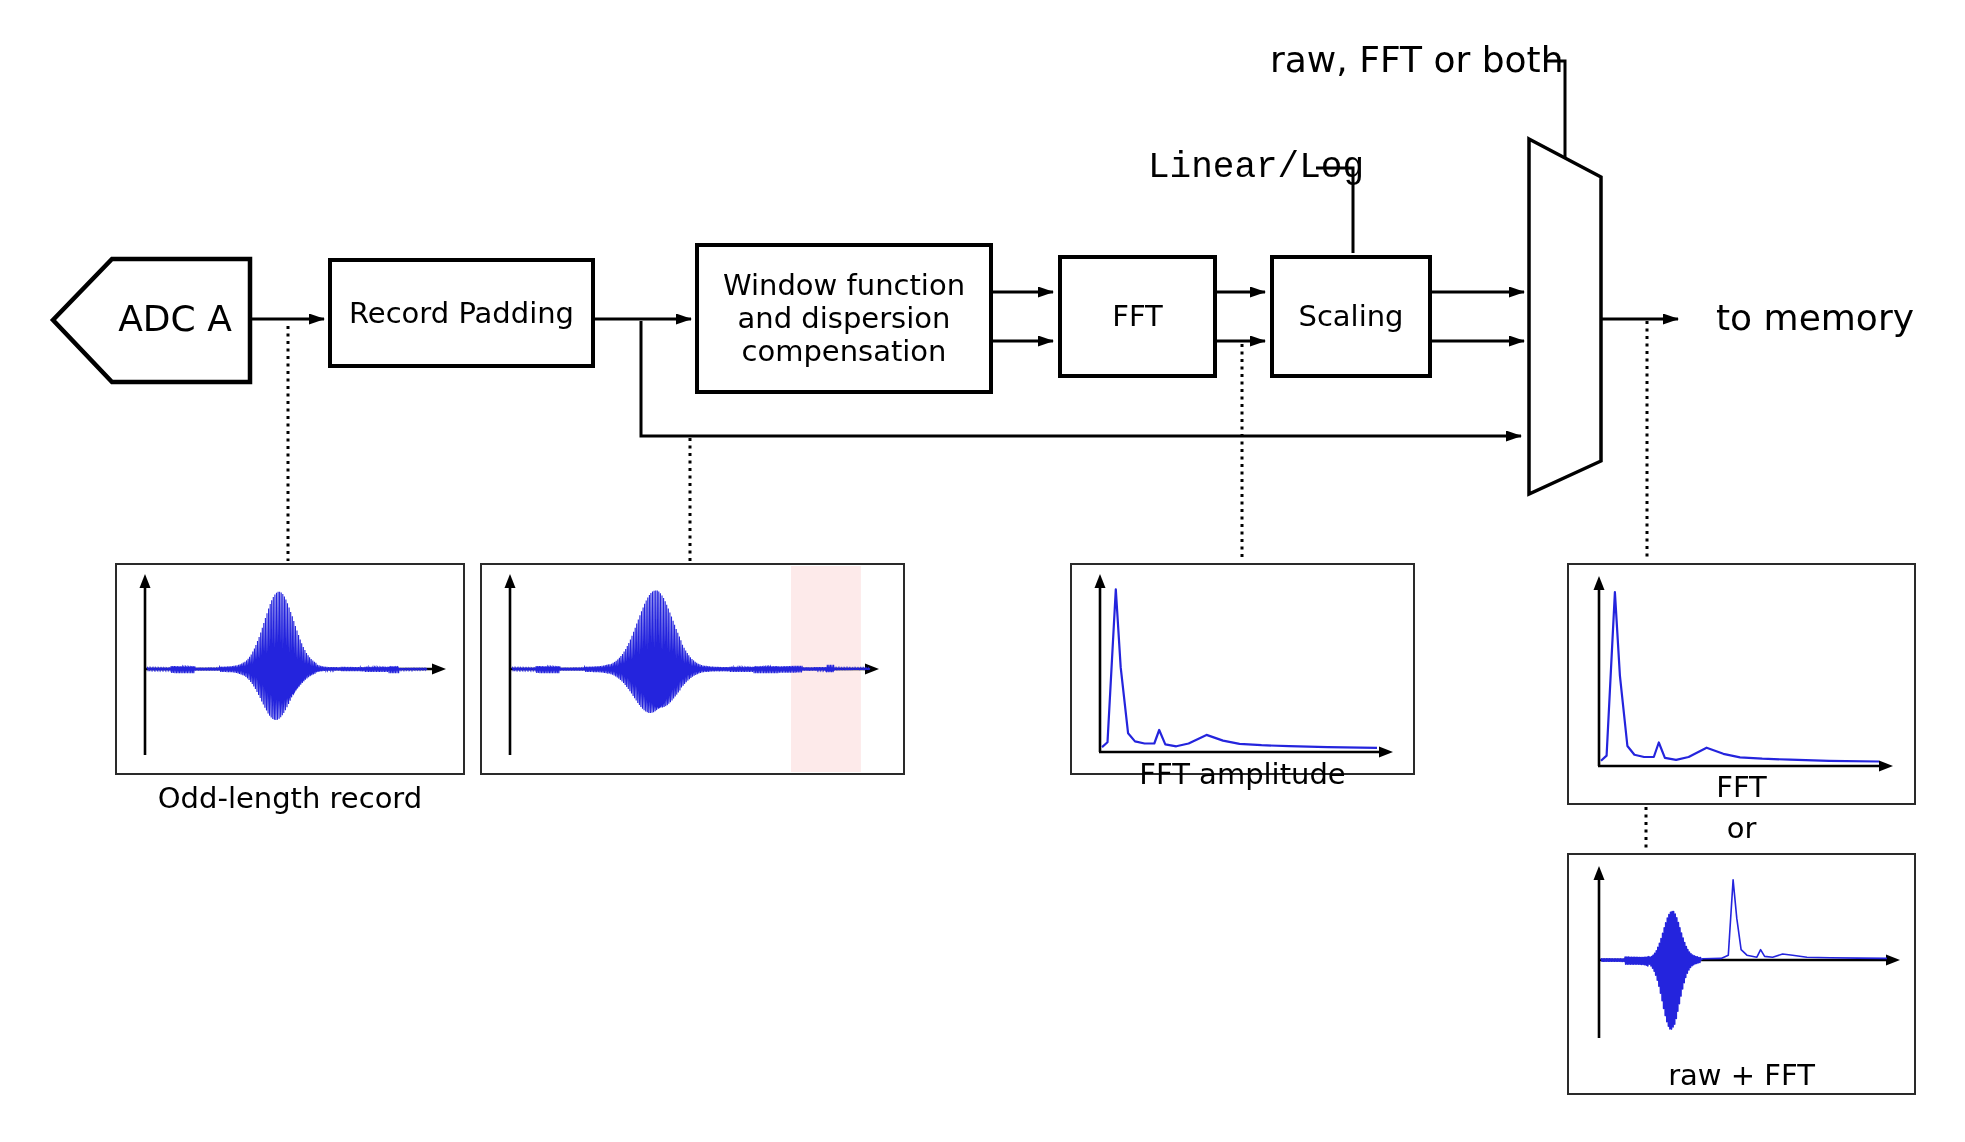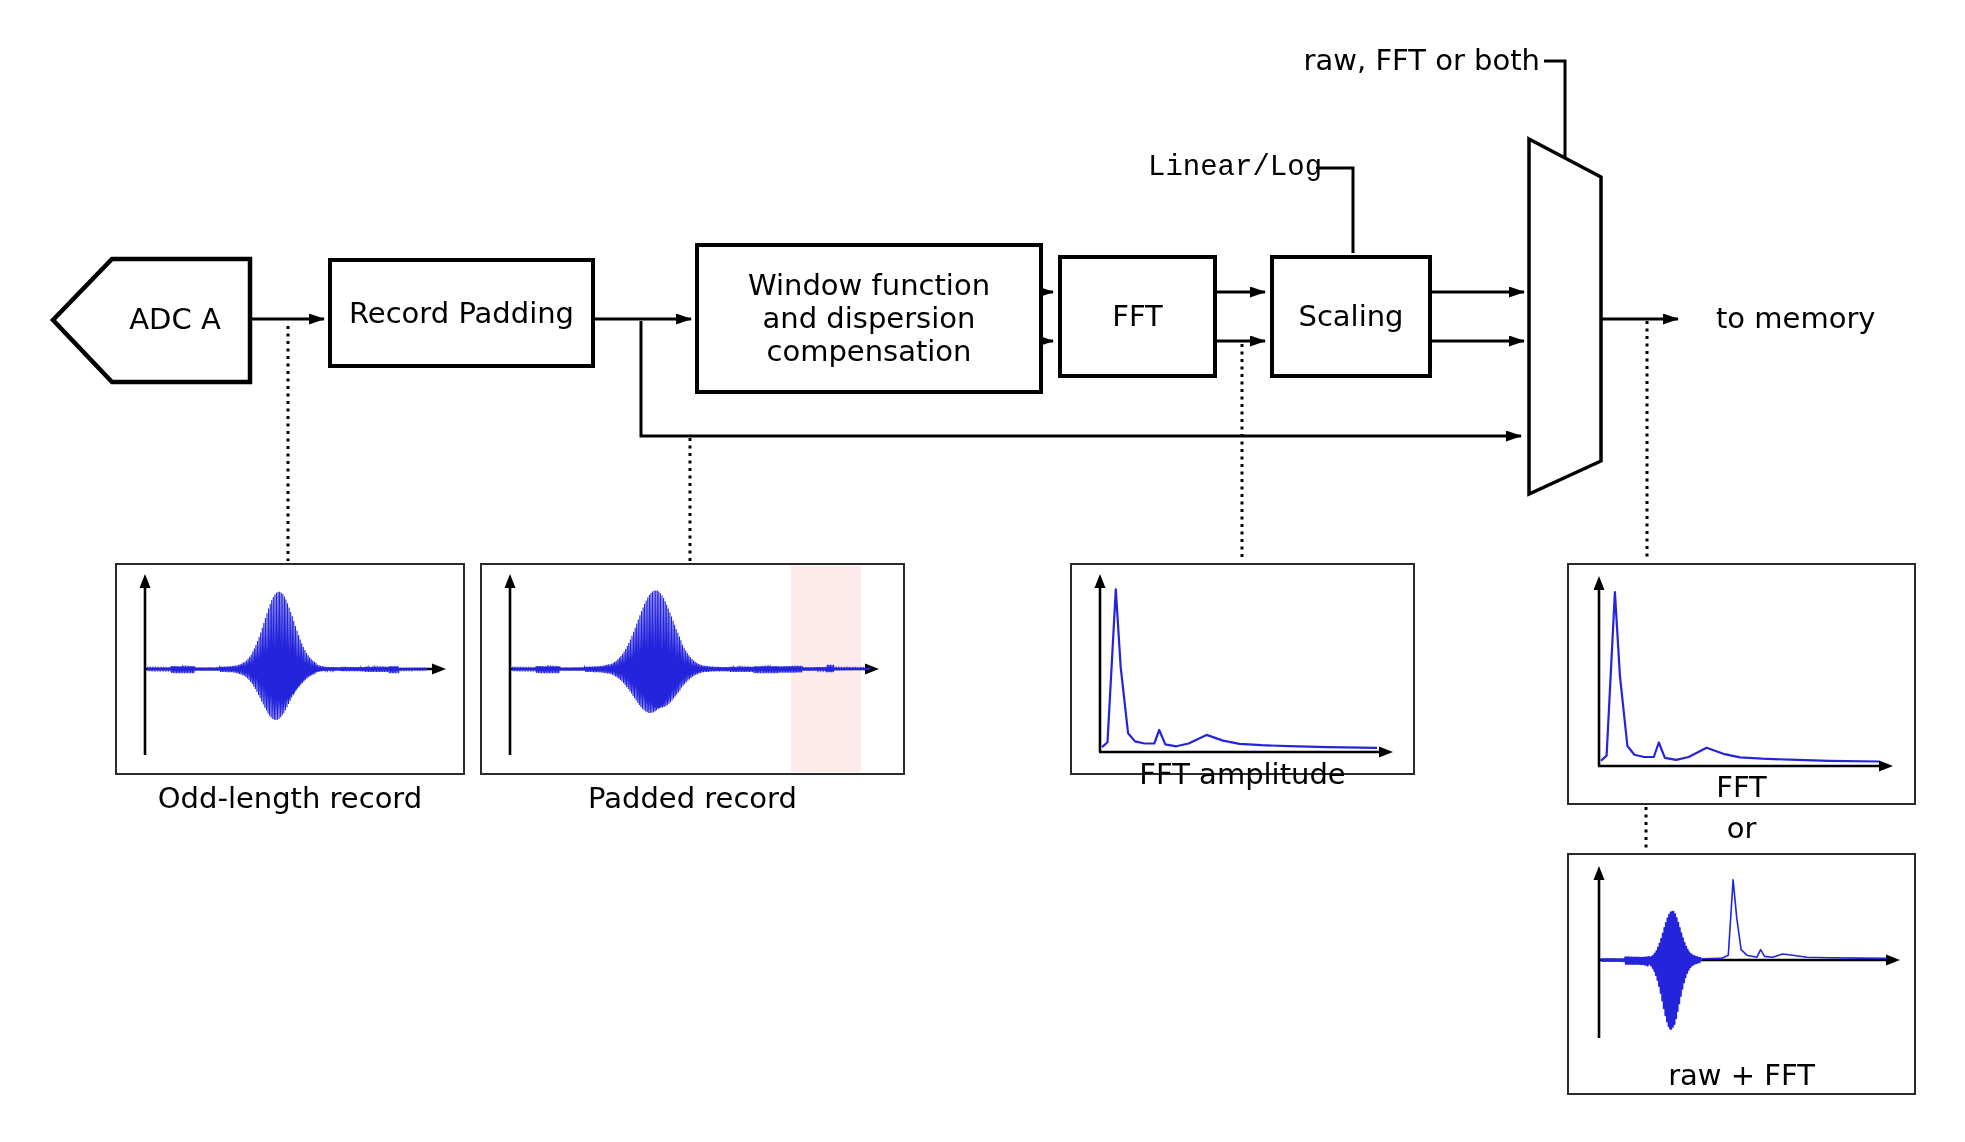--- a/index.html
+++ b/index.html
@@ -6,21 +6,21 @@
   #canvas{
     position:relative;width:1965px;height:1142px;background:#ffffff;overflow:hidden;
     font-family:"DejaVu Sans","Liberation Sans",sans-serif;color:#000;
   }
   #main-svg{position:absolute;left:0;top:0;pointer-events:none;}
   .block{
     position:absolute;box-sizing:border-box;border:4px solid #000;background:#fff;
     display:flex;align-items:center;justify-content:center;flex-direction:column;
     font-size:29px;line-height:33px;text-align:center;
   }
-  .freelabel{position:absolute;font-size:29px;line-height:32px;white-space:nowrap;}
+  .freelabel{position:absolute;font-size:36px;line-height:32px;white-space:nowrap;}
   .plotbox{
     position:absolute;box-sizing:border-box;border:2px solid #2a2a2a;background:#fff;
   }
   .plotbox svg{position:absolute;left:0;top:0;}
   .plotlabel{
     position:absolute;font-size:29px;line-height:33px;text-align:center;white-space:nowrap;
   }
   .inlabel{position:absolute;font-size:29px;text-align:center;width:100%;}
 </style>
 </head>
@@ -61,21 +61,21 @@
     <line x1="1647" y1="321" x2="1647" y2="561" stroke="#000" stroke-width="3" stroke-dasharray="3 4.5"></line>
     <line x1="1646" y1="807" x2="1646" y2="851" stroke="#000" stroke-width="3" stroke-dasharray="3 4.5"></line>
   </svg>
 
   <div class="freelabel" style="left:95px;top:303px;width:160px;text-align:center;">ADC A</div>
 
   <div class="block" style="left:328px;top:258px;width:267px;height:110px;">
     <span>Record Padding</span>
   </div>
 
-  <div class="block" style="left:695px;top:243px;width:348px;height:151px;">
+  <div class="block" style="left:695px;top:243px;width:298px;height:151px;">
     <span>Window function</span>
     <span>and dispersion</span>
     <span>compensation</span>
   </div>
 
   <div class="block" style="left:1058px;top:255px;width:159px;height:123px;">
     <span>FFT</span>
   </div>
 
   <div class="block" style="left:1270px;top:255px;width:162px;height:123px;">
@@ -100,21 +100,20 @@
   <div class="plotbox" style="left:480px;top:563px;width:425px;height:212px;">
     <svg id="plot-1" width="421" height="208">
         <rect x="309.0" y="1" width="69.9" height="206" fill="#fdeaea"></rect>
         <line x1="28" y1="190" x2="28" y2="22" stroke="#000000" stroke-width="2.6"></line>
         <polygon points="22.5,23 33.5,23 28,9" fill="#000000"></polygon>
         <line x1="27" y1="104" x2="384" y2="104" stroke="#000000" stroke-width="2.6"></line>
         <polygon points="383,98.5 383,109.5 397,104" fill="#000000"></polygon>
         <path d="M30.0,104.0L30.5,102.8L31.1,105.2L31.6,104.0L32.1,102.8L32.6,105.2L33.2,104.0L33.7,102.8L34.2,105.2L34.7,103.9L35.3,102.8L35.8,105.3L36.3,103.9L36.8,102.8L37.4,105.3L37.9,103.9L38.4,102.8L38.9,105.3L39.5,103.9L40.0,102.9L40.5,105.3L41.1,103.8L41.6,102.9L42.1,105.3L42.6,103.8L43.2,102.9L43.7,105.3L44.2,103.8L44.7,102.9L45.3,105.3L45.8,103.8L46.3,102.9L46.8,105.3L47.4,103.7L47.9,102.9L48.4,105.3L48.9,103.7L49.5,103.0L50.0,105.3L50.5,103.7L51.1,103.0L51.6,105.3L52.1,103.7L52.6,103.0L53.2,105.4L53.7,103.6L54.2,101.0L54.7,108.0L55.3,102.9L55.8,101.1L56.3,108.0L56.8,102.8L57.4,101.1L57.9,108.1L58.4,102.8L58.9,101.2L59.5,108.1L60.0,102.7L60.5,101.2L61.1,108.1L61.6,102.6L62.1,101.3L62.6,108.1L63.2,102.6L63.7,101.4L64.2,108.1L64.7,102.5L65.3,101.4L65.8,108.1L66.3,102.4L66.8,101.5L67.4,108.1L67.9,102.4L68.4,101.5L68.9,108.1L69.5,102.3L70.0,101.6L70.5,108.1L71.1,102.2L71.6,101.6L72.1,108.2L72.6,102.2L73.2,101.7L73.7,108.2L74.2,102.1L74.7,101.7L75.3,108.2L75.8,102.0L76.3,101.8L76.8,108.2L77.4,102.0L77.9,101.9L78.4,105.6L78.9,103.2L79.5,103.2L80.0,105.6L80.5,103.2L81.1,103.2L81.6,105.6L82.1,103.2L82.6,103.3L83.2,105.6L83.7,103.1L84.2,103.3L84.7,105.6L85.3,103.1L85.8,103.3L86.3,105.6L86.8,103.1L87.4,103.3L87.9,105.6L88.4,103.1L88.9,103.4L89.5,105.6L90.0,103.1L90.5,103.4L91.1,105.6L91.6,103.0L92.1,103.4L92.6,105.6L93.2,103.0L93.7,103.4L94.2,105.6L94.7,103.0L95.3,103.5L95.8,105.6L96.3,103.0L96.8,103.5L97.4,105.6L97.9,102.9L98.4,103.5L98.9,105.6L99.5,102.9L100.0,103.5L100.5,105.6L101.1,102.9L101.6,103.6L102.1,105.6L102.6,101.8L103.2,103.2L103.7,107.0L104.2,101.8L104.7,103.2L105.3,107.0L105.8,101.7L106.3,103.3L106.8,107.0L107.4,101.7L107.9,103.3L108.4,107.0L108.9,101.6L109.5,103.4L110.0,107.0L110.5,101.6L111.1,103.4L111.6,107.1L112.1,101.5L112.6,103.5L113.2,107.1L113.7,101.4L114.2,103.5L114.7,107.2L115.3,101.3L115.8,103.5L116.3,107.2L116.8,101.2L117.4,103.6L117.9,107.4L118.4,101.0L118.9,103.6L119.5,107.5L120.0,100.8L120.5,103.7L121.1,107.7L121.6,100.6L122.1,103.7L122.6,107.9L123.2,100.2L123.7,103.8L124.2,108.2L124.7,99.9L125.3,103.8L125.8,108.6L126.3,99.4L126.8,103.9L127.4,108.5L127.9,99.3L128.4,104.0L128.9,109.1L129.5,98.7L130.0,104.1L130.5,109.7L131.1,97.8L131.6,104.3L132.1,110.5L132.6,96.9L133.2,104.4L133.7,111.4L134.2,95.7L134.7,104.7L135.3,112.4L135.8,94.4L136.3,105.0L136.8,113.6L137.4,92.8L137.9,105.3L138.4,114.9L138.9,91.0L139.5,105.8L140.0,116.4L140.5,88.9L141.1,106.3L141.6,118.1L142.1,86.6L142.6,107.0L143.2,119.9L143.7,83.9L144.2,107.8L144.7,121.9L145.3,81.1L145.8,108.7L146.3,124.0L146.8,77.9L147.4,109.8L147.9,126.2L148.4,74.5L148.9,111.0L149.5,128.5L150.0,70.8L150.5,112.4L151.1,131.0L151.6,66.8L152.1,114.0L152.6,133.3L153.2,62.7L153.7,115.7L154.2,135.6L154.7,58.6L155.3,117.6L155.8,137.9L156.3,54.5L156.8,119.6L157.4,140.0L157.9,50.3L158.4,121.7L158.9,142.0L159.5,46.3L160.0,123.9L160.5,143.7L161.1,42.4L161.6,126.1L162.1,145.2L162.6,38.7L163.2,128.4L163.7,146.4L164.2,35.4L164.7,130.6L165.3,147.3L165.8,32.5L166.3,132.7L166.8,147.9L167.4,30.0L167.9,134.7L168.4,148.0L168.9,28.0L169.5,136.6L170.0,147.8L170.5,26.6L171.1,138.2L171.6,147.3L172.1,25.8L172.6,139.6L173.2,146.3L173.7,25.6L174.2,140.8L174.7,145.1L175.3,25.6L175.8,141.8L176.3,143.7L176.8,26.6L177.4,142.4L177.9,141.9L178.4,28.3L178.9,142.5L179.5,139.8L180.0,30.4L180.5,142.4L181.1,137.6L181.6,33.1L182.1,141.9L182.6,135.2L183.2,36.2L183.7,141.1L184.2,132.7L184.7,39.7L185.3,140.1L185.8,130.2L186.3,43.4L186.8,138.7L187.4,127.7L187.9,47.4L188.4,137.2L188.9,125.2L189.5,51.5L190.0,135.5L190.5,122.8L191.1,55.7L191.6,133.6L192.1,120.6L192.6,59.8L193.2,131.6L193.7,118.5L194.2,63.9L194.7,129.6L195.3,116.5L195.8,67.8L196.3,127.6L196.8,114.7L197.4,71.6L197.9,125.6L198.4,113.1L198.9,75.2L199.5,122.6L200.0,111.3L200.5,79.8L201.1,120.7L201.6,110.0L202.1,82.8L202.6,118.9L203.2,109.0L203.7,85.6L204.2,117.2L204.7,108.0L205.3,88.1L205.8,115.6L206.3,107.2L206.8,90.3L207.4,114.2L207.9,106.6L208.4,92.3L208.9,112.9L209.5,106.0L210.0,94.0L210.5,111.8L211.1,105.6L211.6,95.4L212.1,110.8L212.6,105.2L213.2,96.7L213.7,109.9L214.2,104.9L214.7,97.8L215.3,109.1L215.8,104.7L216.3,98.7L216.8,108.5L217.4,104.5L217.9,99.4L218.4,107.9L218.9,104.4L219.5,100.0L220.0,107.5L220.5,104.3L221.1,100.5L221.6,107.1L222.1,104.2L222.6,100.9L223.2,106.8L223.7,104.1L224.2,100.8L224.7,107.0L225.3,104.1L225.8,101.1L226.3,106.8L226.8,104.0L227.4,101.3L227.9,106.7L228.4,103.9L228.9,101.5L229.5,106.5L230.0,103.9L230.5,101.6L231.1,106.5L231.6,103.9L232.1,101.7L232.6,106.4L233.2,103.8L233.7,101.8L234.2,106.3L234.7,103.8L235.3,101.9L235.8,106.3L236.3,103.7L236.8,102.0L237.4,106.3L237.9,103.7L238.4,102.0L238.9,106.3L239.5,103.7L240.0,102.1L240.5,106.3L241.1,103.6L241.6,102.1L242.1,106.3L242.6,103.6L243.2,102.1L243.7,106.3L244.2,103.6L244.7,102.2L245.3,106.3L245.8,103.5L246.3,102.2L246.8,106.3L247.4,103.5L247.9,101.8L248.4,106.9L248.9,103.3L249.5,101.8L250.0,106.9L250.5,103.2L251.1,101.9L251.6,106.9L252.1,103.2L252.6,101.9L253.2,106.9L253.7,103.1L254.2,101.9L254.7,106.9L255.3,103.1L255.8,102.0L256.3,107.0L256.8,103.0L257.4,102.0L257.9,107.0L258.4,103.0L258.9,102.0L259.5,107.0L260.0,102.9L260.5,102.1L261.1,107.0L261.6,102.9L262.1,102.1L262.6,107.0L263.2,102.9L263.7,102.2L264.2,107.0L264.7,102.8L265.3,102.2L265.8,107.0L266.3,102.8L266.8,102.2L267.4,107.0L267.9,102.7L268.4,102.3L268.9,107.0L269.5,102.7L270.0,102.3L270.5,107.0L271.1,102.6L271.6,102.4L272.1,108.3L272.6,102.0L273.2,101.7L273.7,108.3L274.2,101.9L274.7,101.8L275.3,108.3L275.8,101.8L276.3,101.9L276.8,108.3L277.4,101.8L277.9,101.9L278.4,108.3L278.9,101.7L279.5,102.0L280.0,108.3L280.5,101.7L281.1,102.1L281.6,108.3L282.1,101.6L282.6,102.1L283.2,108.3L283.7,101.5L284.2,102.2L284.7,108.3L285.3,101.5L285.8,102.3L286.3,108.3L286.8,101.4L287.4,102.3L287.9,108.3L288.4,101.4L288.9,102.4L289.5,108.3L290.0,101.3L290.5,102.5L291.1,108.3L291.6,101.2L292.1,102.5L292.6,108.2L293.2,101.2L293.7,102.6L294.2,108.2L294.7,101.1L295.3,102.7L295.8,108.2L296.3,101.4L296.8,102.9L297.4,107.8L297.9,101.3L298.4,102.9L298.9,107.7L299.5,101.3L300.0,103.0L300.5,107.7L301.1,101.2L301.6,103.0L302.1,107.7L302.6,101.2L303.2,103.1L303.7,107.7L304.2,101.2L304.7,103.2L305.3,107.7L305.8,101.1L306.3,103.2L306.8,107.7L307.4,101.1L307.9,103.3L308.4,107.6L308.9,101.0L309.5,103.4L310.0,107.6L310.5,101.0L311.1,103.4L311.6,107.6L312.1,100.9L312.6,103.5L313.2,107.6L313.7,100.9L314.2,103.6L314.7,107.5L315.3,100.9L315.8,103.6L316.3,107.5L316.8,100.8L317.4,103.7L317.9,107.5L318.4,100.8L318.9,103.8L319.5,107.5L320.0,100.8L320.5,103.9L321.1,105.7L321.6,102.4L322.1,103.9L322.6,105.7L323.2,102.3L323.7,104.0L324.2,105.7L324.7,102.3L325.3,104.0L325.8,105.7L326.3,102.3L326.8,104.0L327.4,105.7L327.9,102.3L328.4,104.1L328.9,105.6L329.5,102.3L330.0,104.1L330.5,105.6L331.1,102.3L331.6,104.1L332.1,105.6L332.6,102.2L333.2,104.2L333.7,105.6L334.2,102.2L334.7,104.2L335.3,105.6L335.8,102.2L336.3,104.2L336.8,105.5L337.4,102.2L337.9,104.3L338.4,105.5L338.9,102.2L339.5,104.3L340.0,105.5L340.5,102.2L341.1,104.3L341.6,105.5L342.1,102.2L342.6,104.4L343.2,105.5L343.7,102.2L344.2,104.4L344.7,107.3L345.3,99.8L345.8,105.0L346.3,107.2L346.8,99.8L347.4,105.0L347.9,107.2L348.4,99.8L348.9,105.1L349.5,107.1L350.0,99.8L350.5,105.2L351.1,107.1L351.6,99.7L352.1,105.2L352.6,104.7L353.2,102.9L353.7,104.3L354.2,104.7L354.7,102.9L355.3,104.3L355.8,104.7L356.3,102.9L356.8,104.4L357.4,104.7L357.9,102.9L358.4,104.4L358.9,104.7L359.5,102.9L360.0,104.4L360.5,104.7L361.1,102.9L361.6,104.4L362.1,104.7L362.6,102.9L363.2,104.4L363.7,104.7L364.2,102.9L364.7,104.5L365.3,104.6L365.8,102.9L366.3,104.5L366.8,104.6L367.4,102.9L367.9,104.5L368.4,104.6L368.9,103.0L369.5,104.4L370.0,104.5L370.5,103.0L371.1,104.5L371.6,104.5L372.1,103.0L372.6,104.5L373.2,104.5L373.7,103.0L374.2,104.5L374.7,104.5L375.3,103.0L375.8,104.5L376.3,104.5L376.8,103.0L377.4,104.5L377.9,104.4L378.4,103.0L378.9,104.5L379.5,104.4L380.0,103.0L380.5,104.5L381.1,104.4L381.6,103.0L382.1,104.5L382.6,104.4L383.2,103.0L383.7,104.6L384.2,104.4L384.7,103.0L385.3,104.6L385.8,104.4L386.3,103.0L386.8,104.6L387.4,104.4L387.9,103.0" fill="none" stroke="#2424dd" stroke-width="1.1"></path>
       </svg>
   </div>
-  <div class="plotlabel" style="left:480px;top:782px;width:425px;">Padded record</div>
 
   <div class="plotbox" style="left:1070px;top:563px;width:345px;height:212px;">
     <svg id="plot-2" width="341" height="208">
         <line x1="28" y1="187" x2="28" y2="22" stroke="#000000" stroke-width="2.6"></line>
         <polygon points="22.5,23 33.5,23 28,9" fill="#000000"></polygon>
         <line x1="27" y1="187" x2="308" y2="187" stroke="#000000" stroke-width="2.6"></line>
         <polygon points="307,181.5 307,192.5 321,187" fill="#000000"></polygon>
         <path d="M30.0,182.1L35.5,177.2L43.8,24.3L48.7,102.4L56.1,168.3L63.0,176.4L72.6,178.5L82.3,178.5L87.2,165.0L93.3,179.4L104.3,181.3L116.6,178.5L134.5,169.9L151.0,175.6L167.5,178.9L189.5,180.2L217.0,181.1L255.5,182.1L305.0,182.8" fill="none" stroke="#2424dd" stroke-width="2.2" stroke-linejoin="round"></path>
       </svg>
   </div>

